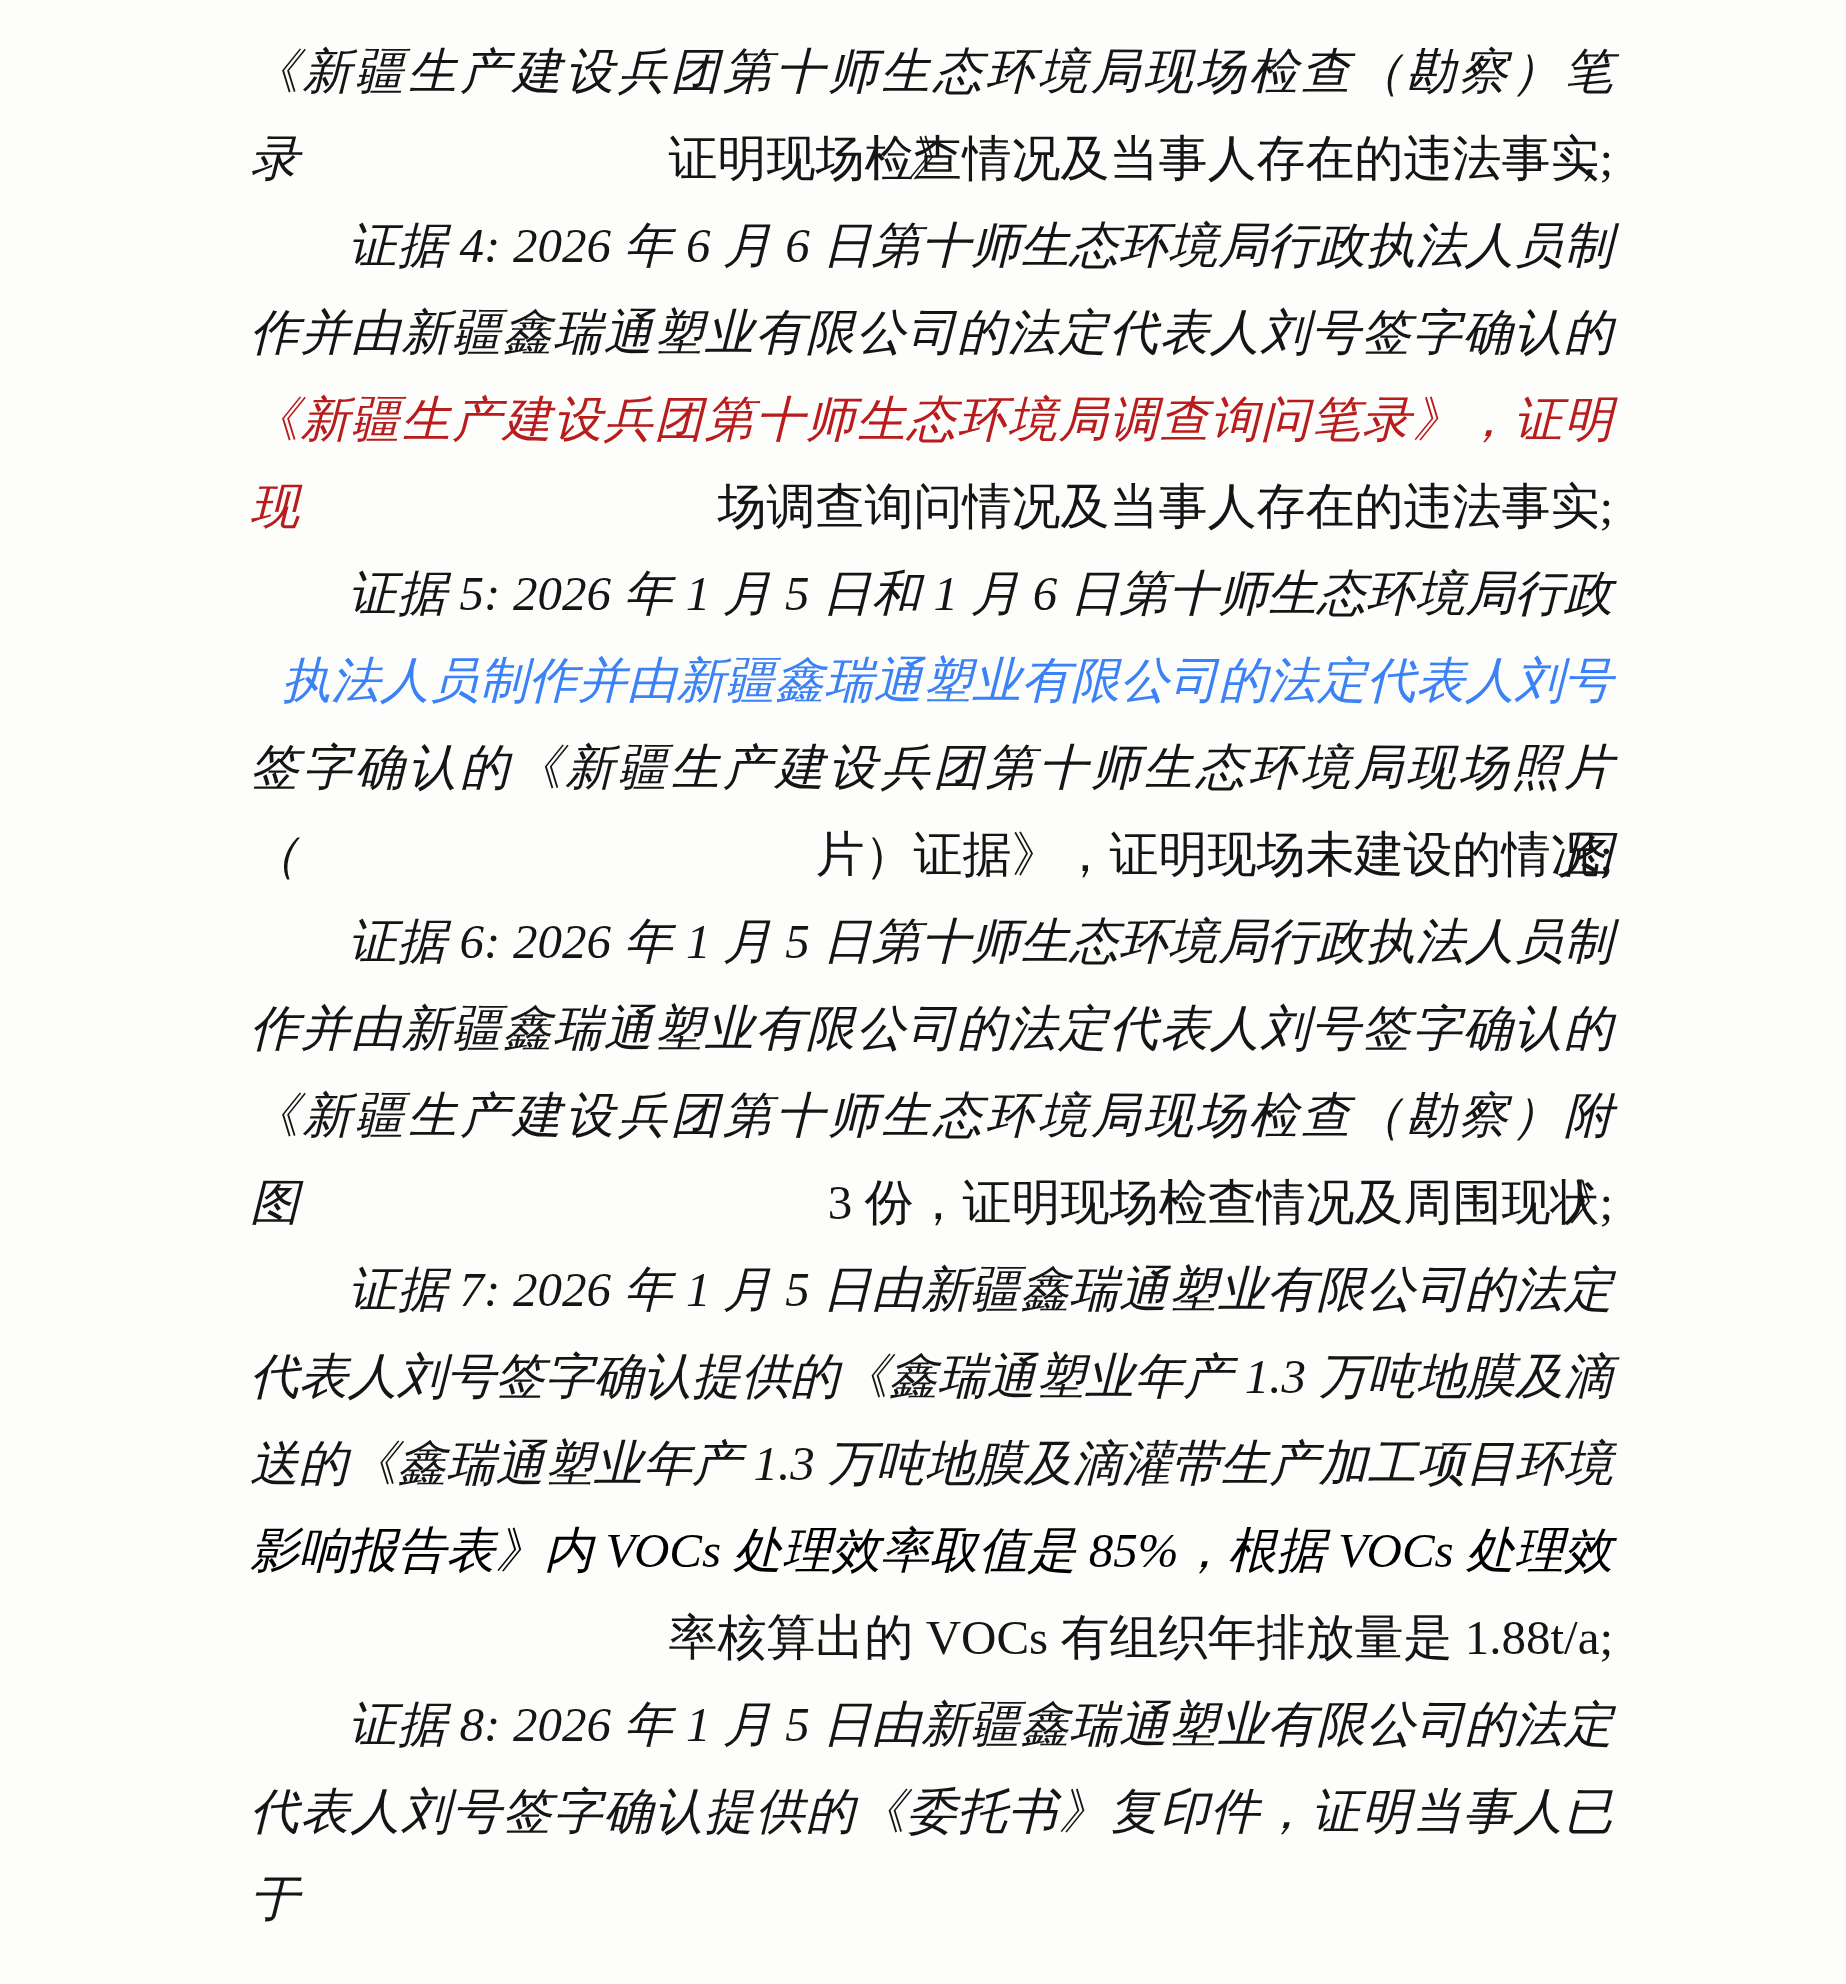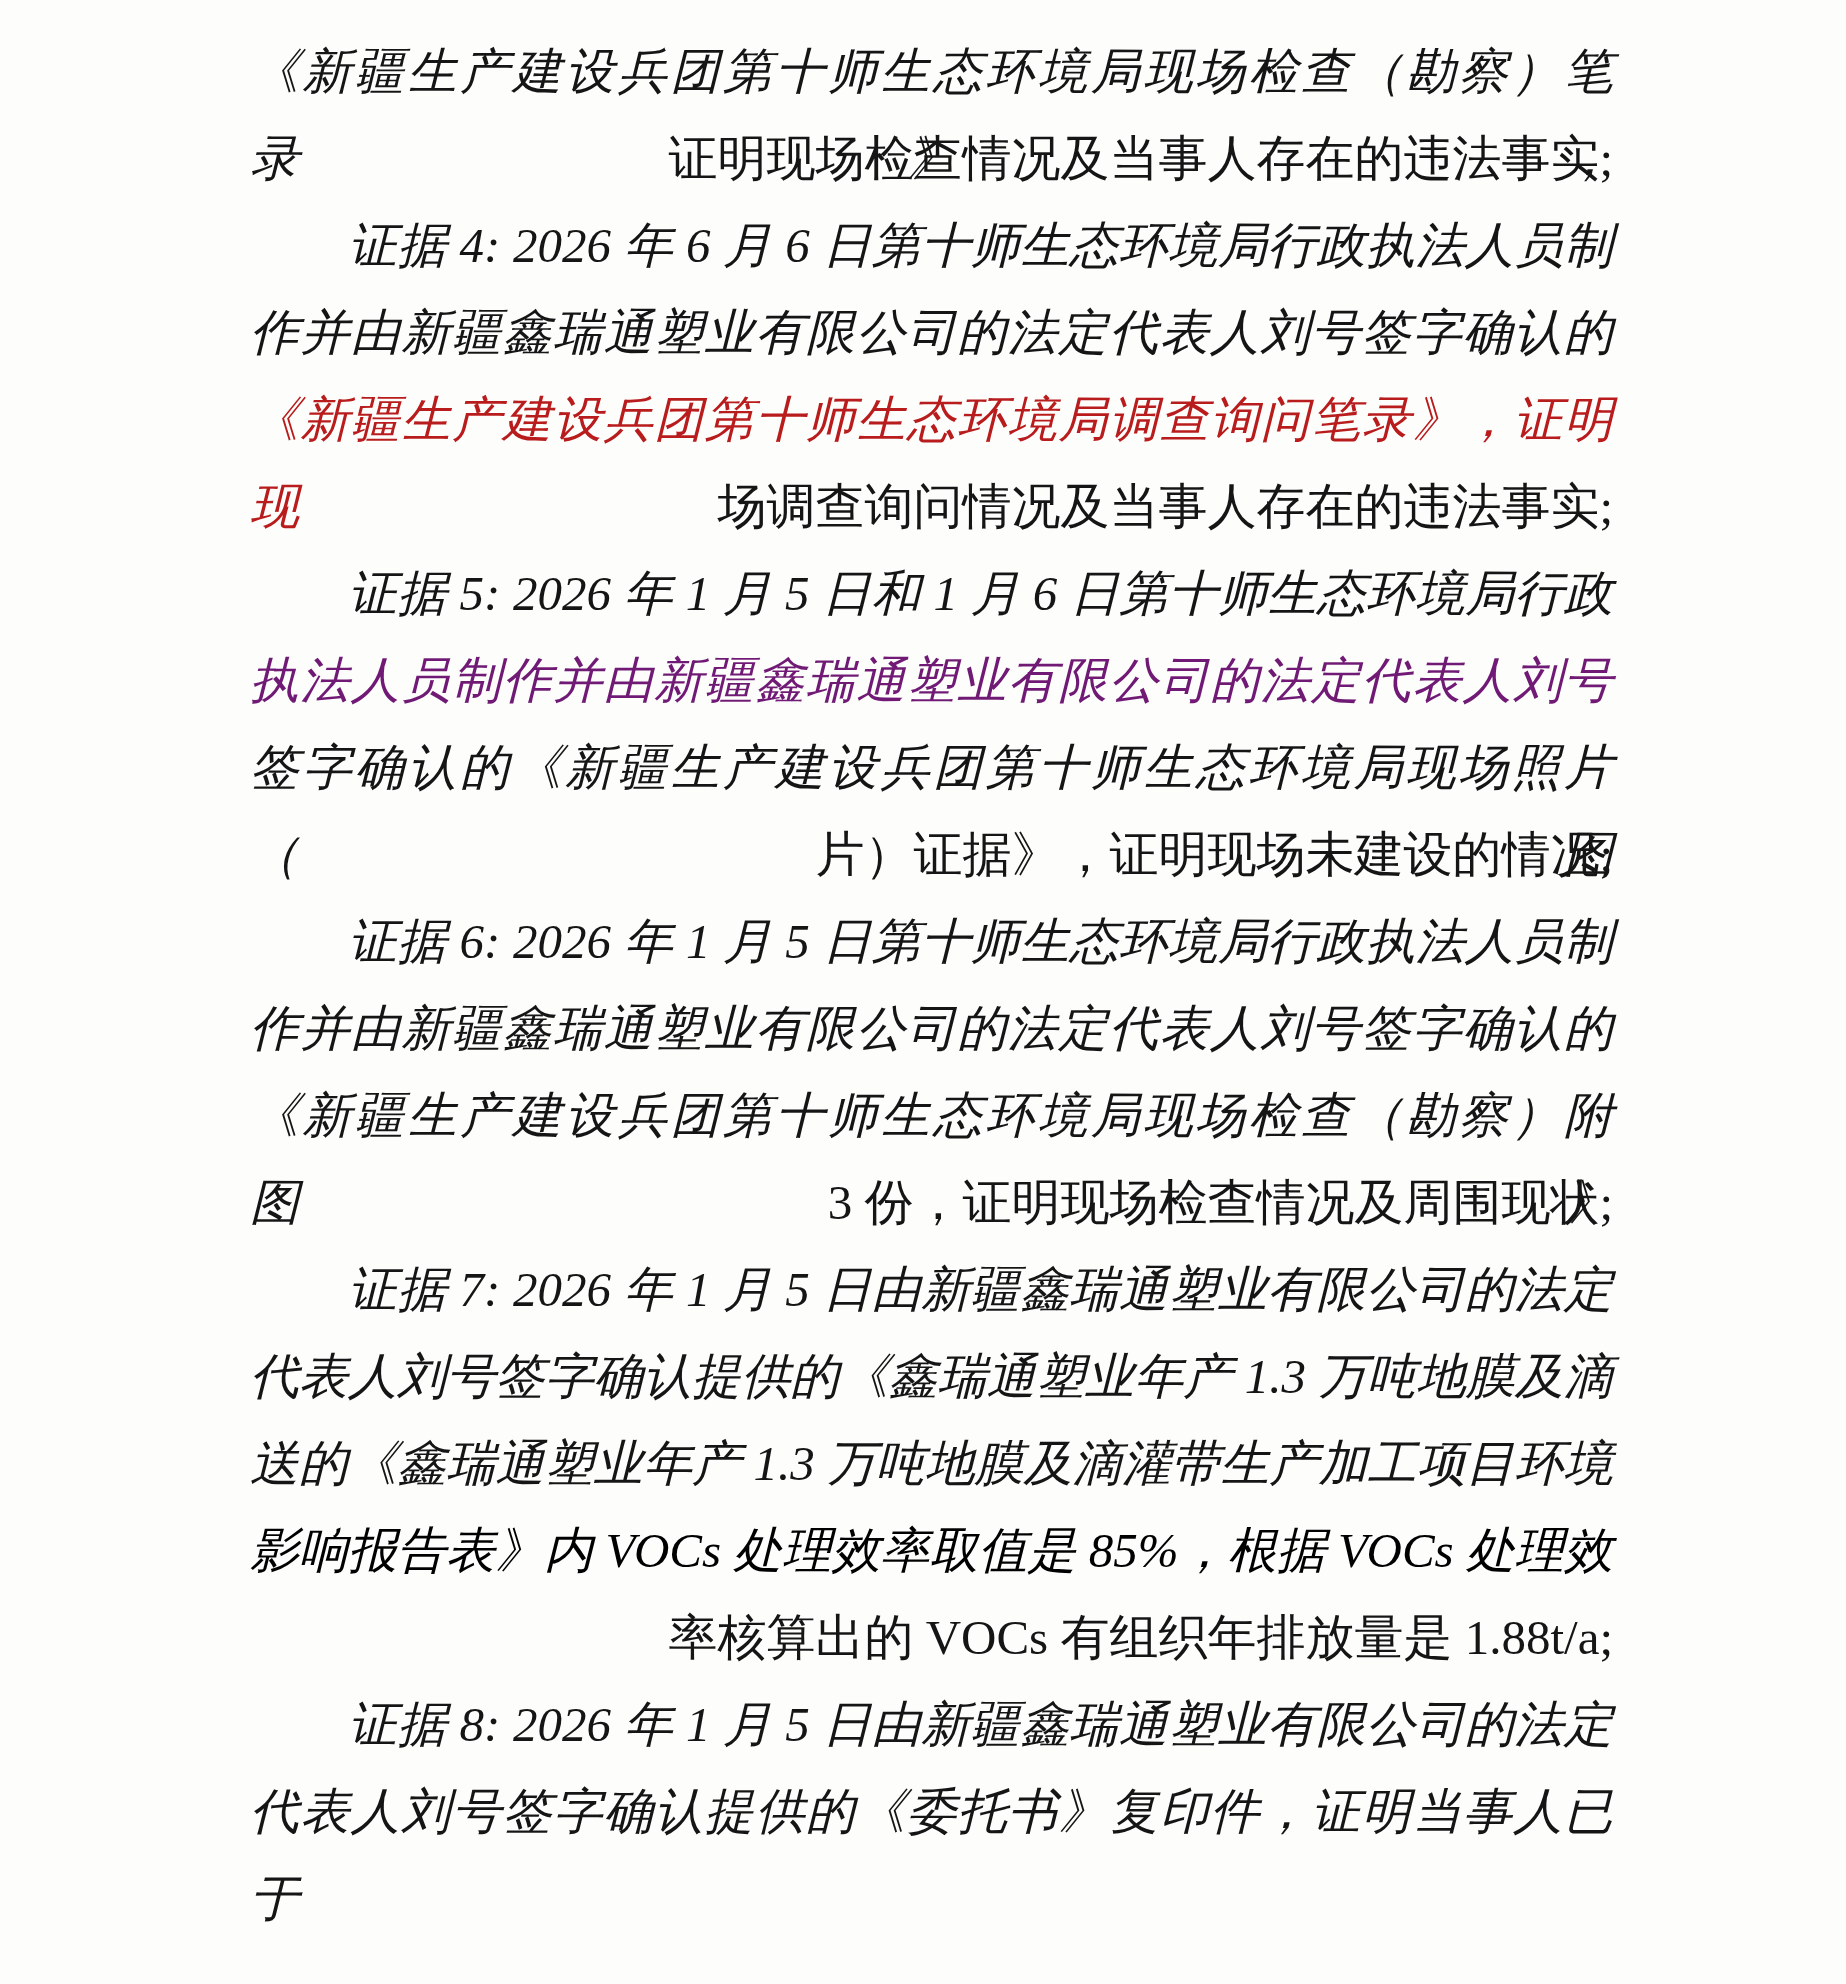--- a/index.html
+++ b/index.html
@@ -51,21 +51,21 @@
 
 <div class="page" style="background: rgb(253, 253, 252);">
   <div class="textblock" id="textblock">
       <div class="line just" style="color: rgb(21, 21, 21);">《新疆生产建设兵团第十师生态环境局现场检查（勘察）笔录》，</div>
       <div class="line" style="color: rgb(21, 21, 21);">证明现场检查情况及当事人存在的违法事实;</div>
       <div class="line indent just" style="color: rgb(21, 21, 21);">证据 4: 2026 年 6 月 6 日第十师生态环境局行政执法人员制</div>
       <div class="line just" style="color: rgb(21, 21, 21);">作并由新疆鑫瑞通塑业有限公司的法定代表人刘号签字确认的</div>
       <div class="line just" style="color: #b91c1c;">《新疆生产建设兵团第十师生态环境局调查询问笔录》，证明现</div>
       <div class="line" style="color: rgb(21, 21, 21);">场调查询问情况及当事人存在的违法事实;</div>
       <div class="line indent just" style="color: rgb(21, 21, 21);">证据 5: 2026 年 1 月 5 日和 1 月 6 日第十师生态环境局行政</div>
-      <div class="line just" style="color: #701a75;">执法人员制作并由新疆鑫瑞通塑业有限公司的法定代表人刘号</div>
+      <div class="line just" style="color: #3b82f6; margin-left: 32px;">执法人员制作并由新疆鑫瑞通塑业有限公司的法定代表人刘号</div>
       <div class="line just" style="color: rgb(21, 21, 21);">签字确认的《新疆生产建设兵团第十师生态环境局现场照片（图</div>
       <div class="line" style="color: rgb(21, 21, 21);">片）证据》，证明现场未建设的情况;</div>
       <div class="line indent just" style="color: rgb(21, 21, 21);">证据 6: 2026 年 1 月 5 日第十师生态环境局行政执法人员制</div>
       <div class="line just" style="color: rgb(21, 21, 21);">作并由新疆鑫瑞通塑业有限公司的法定代表人刘号签字确认的</div>
       <div class="line just" style="color: rgb(21, 21, 21);">《新疆生产建设兵团第十师生态环境局现场检查（勘察）附图》</div>
       <div class="line" style="color: rgb(21, 21, 21);">3 份，证明现场检查情况及周围现状;</div>
       <div class="line indent just" style="color: rgb(21, 21, 21);">证据 7: 2026 年 1 月 5 日由新疆鑫瑞通塑业有限公司的法定</div>
       <div class="line just" style="color: rgb(21, 21, 21);">代表人刘号签字确认提供的《鑫瑞通塑业年产 1.3 万吨地膜及滴</div>
       <div class="line just" style="color: rgb(21, 21, 21);">送的《鑫瑞通塑业年产 1.3 万吨地膜及滴灌带生产加工项目环境</div>
       <div class="line just" style="color: #000000;">影响报告表》内 VOCs 处理效率取值是 85%，根据 VOCs 处理效</div>

